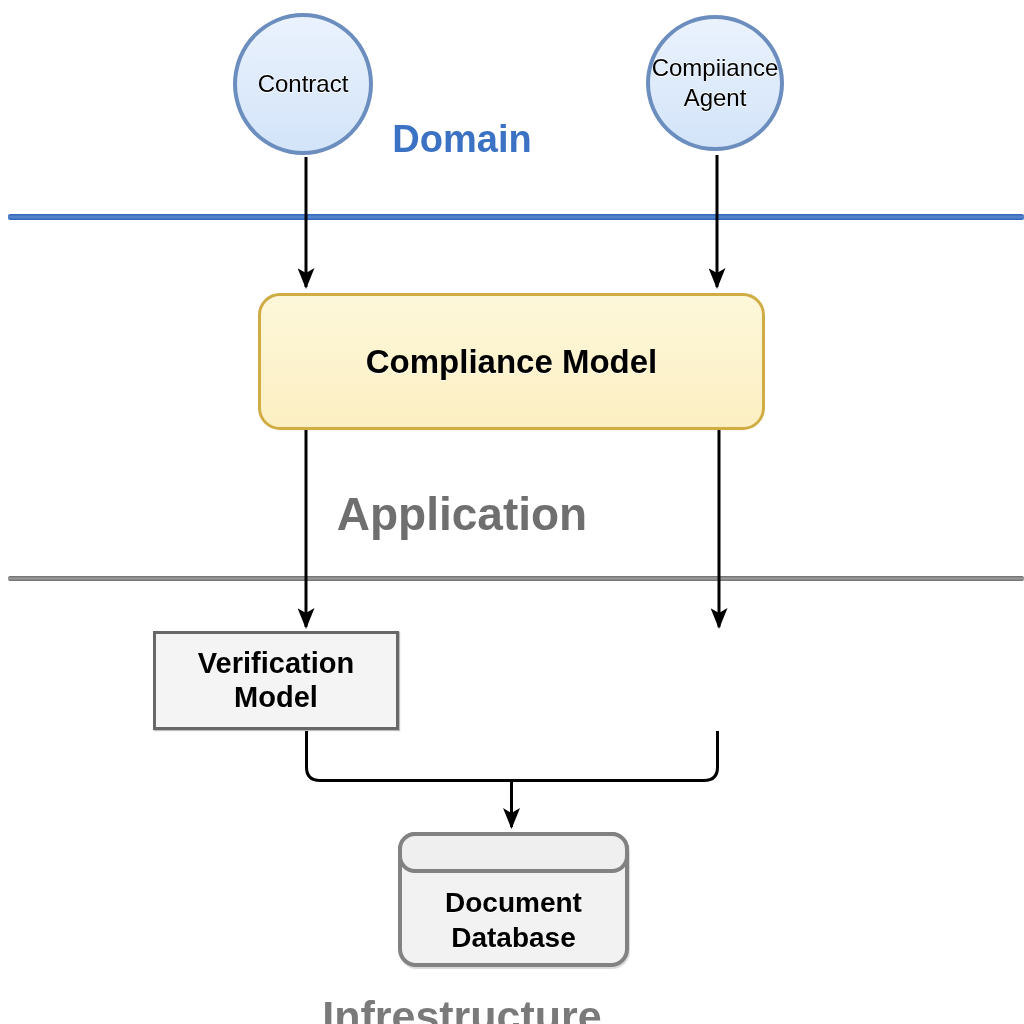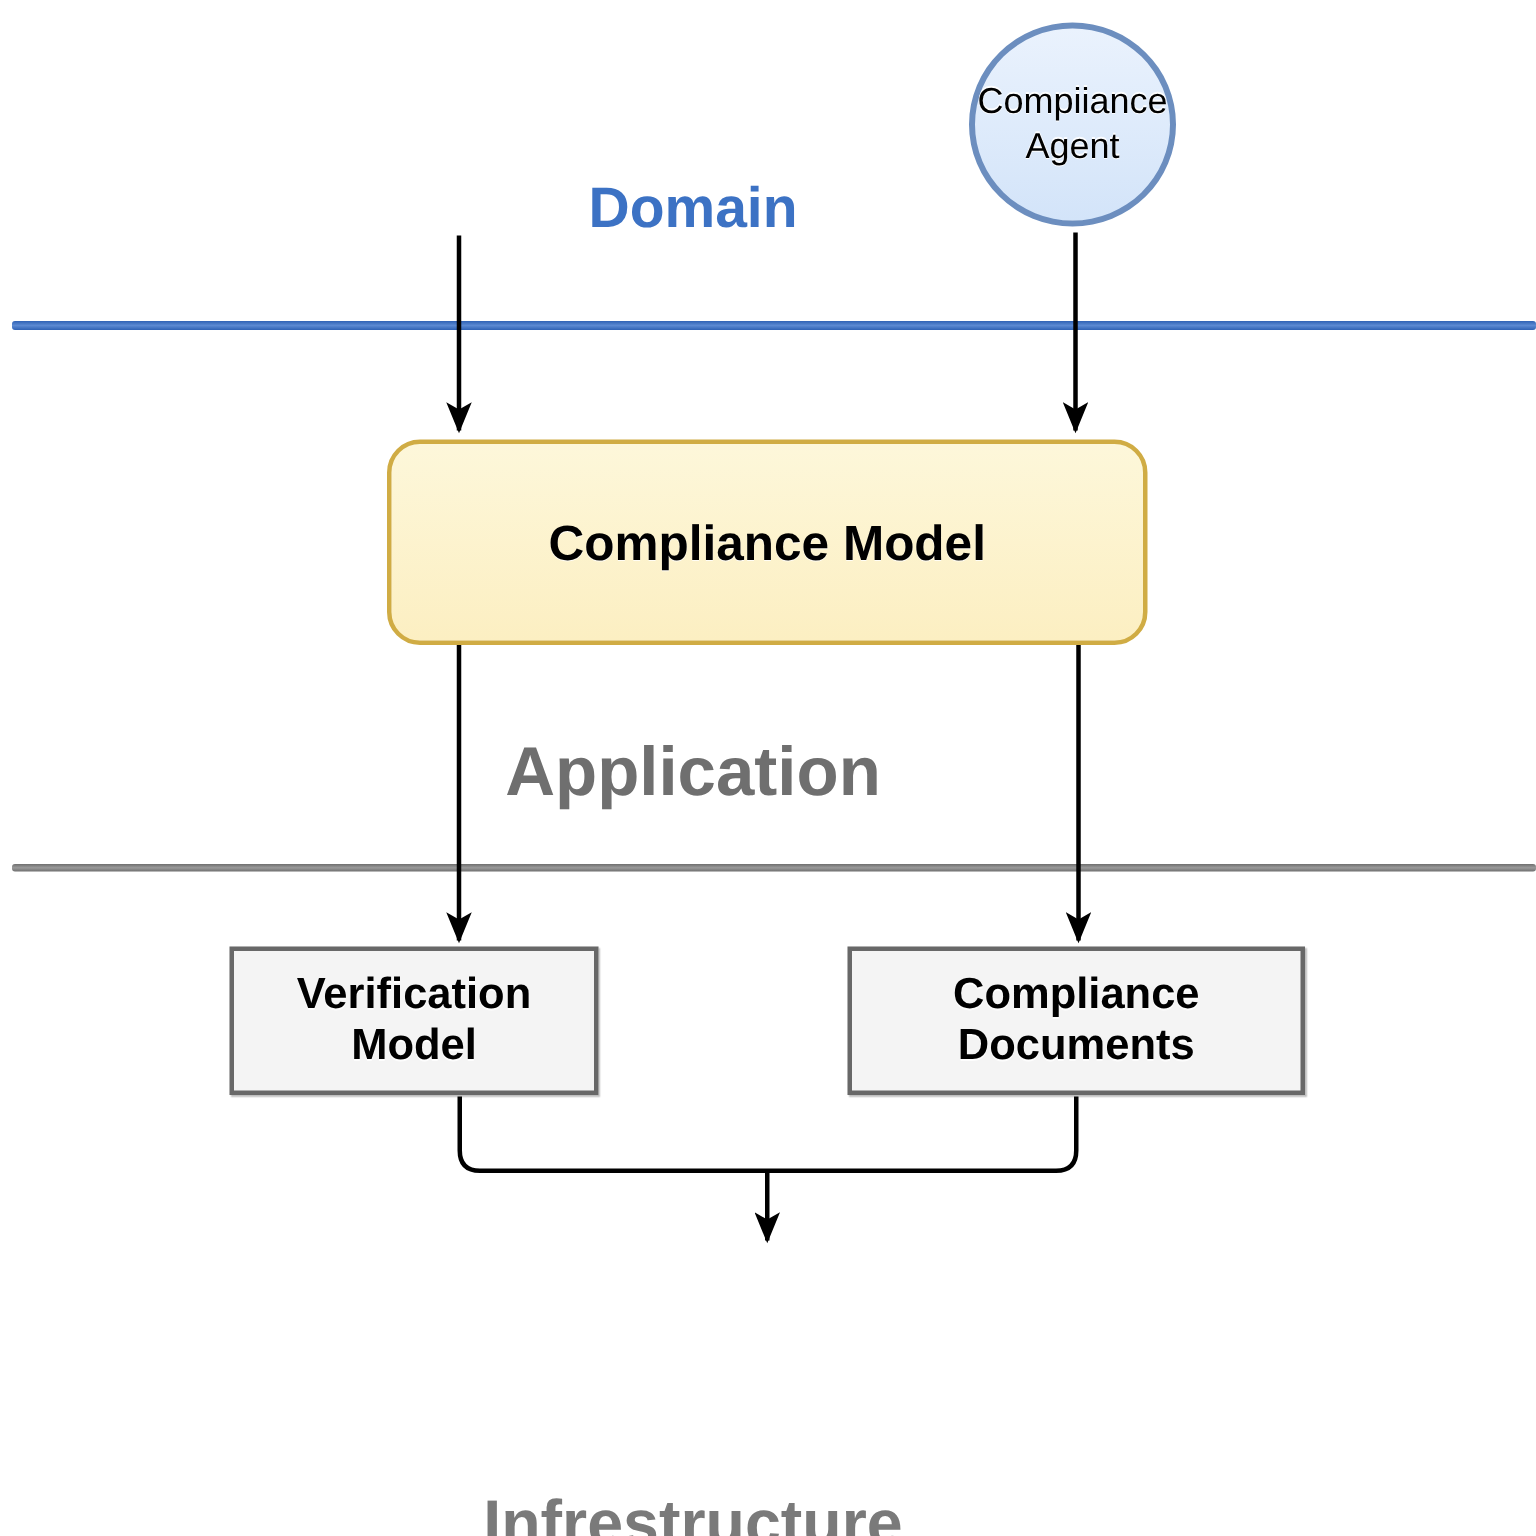--- a/index.html
+++ b/index.html
@@ -91,31 +91,35 @@
       </marker>
     </defs>
     <path d="M306,157 V287" stroke="#000" stroke-width="3" fill="none" marker-end="url(#arw)"></path>
     <path d="M717,155 V287" stroke="#000" stroke-width="3" fill="none" marker-end="url(#arw)"></path>
     <path d="M306,430 V627" stroke="#000" stroke-width="3" fill="none" marker-end="url(#arw)"></path>
     <path d="M719,430 V627" stroke="#000" stroke-width="3" fill="none" marker-end="url(#arw)"></path>
     <path d="M306.5,731 V767 Q306.5,780.5 320,780.5 H704 Q717.5,780.5 717.5,767 V731" stroke="#000" stroke-width="3" fill="none"></path>
     <path d="M511.5,780.5 V827" stroke="#000" stroke-width="3" fill="none" marker-end="url(#arw)"></path>
   </svg>
 
+  <div class="node-circle circle-contract">
+    <span>Contract</span>
+  </div>
 
   <div class="node-circle circle-rules">
     <span>Compiiance Agent</span>
   </div>
 
   <div class="node-agent">
     <span>Compliance Model</span>
   </div>
 
   <div class="node-rect rect-verification">
     <span>Verification Model</span>
   </div>
 
-  <div class="node-rect rect-documents">
-    <span>Compliance Documents</span>
+
+  <div class="node-db">
+    <div class="db-band"></div>
+    <div class="db-label">Document Database</div>
   </div>
-
 
 </div>
 
 </body></html>

